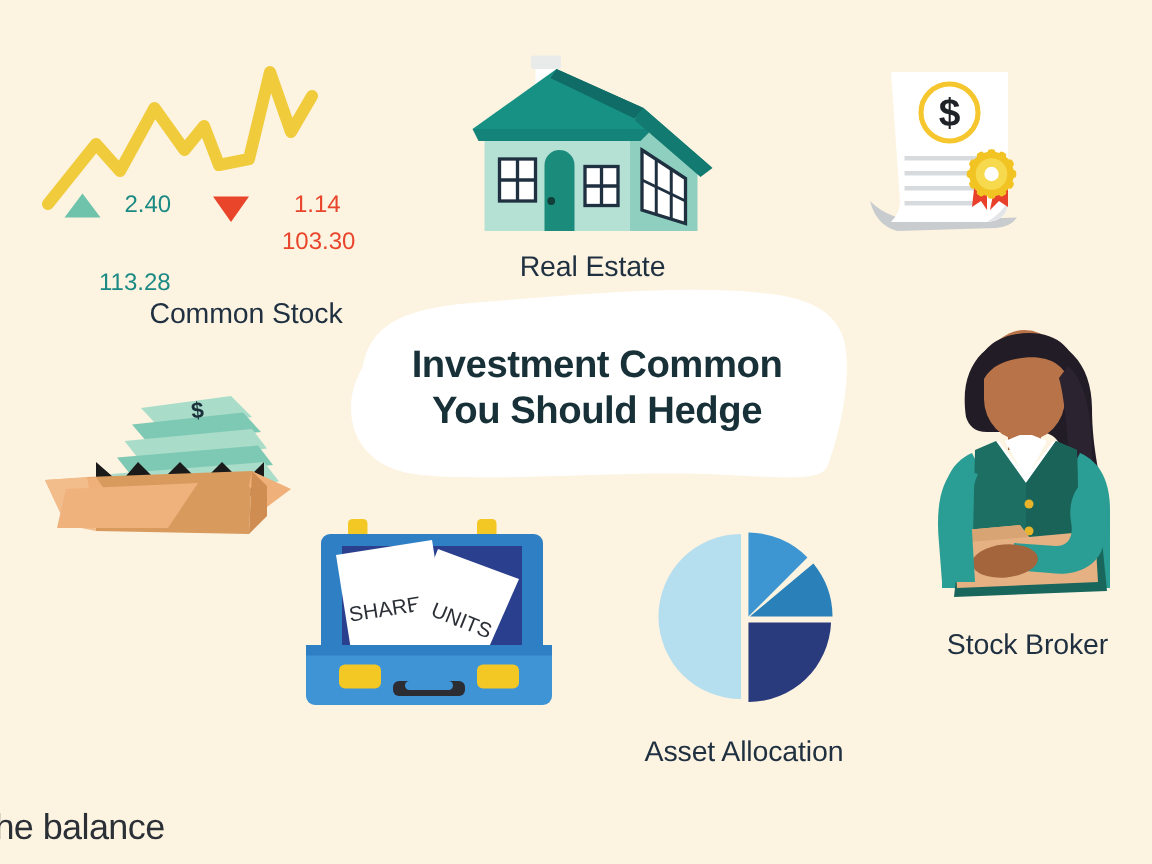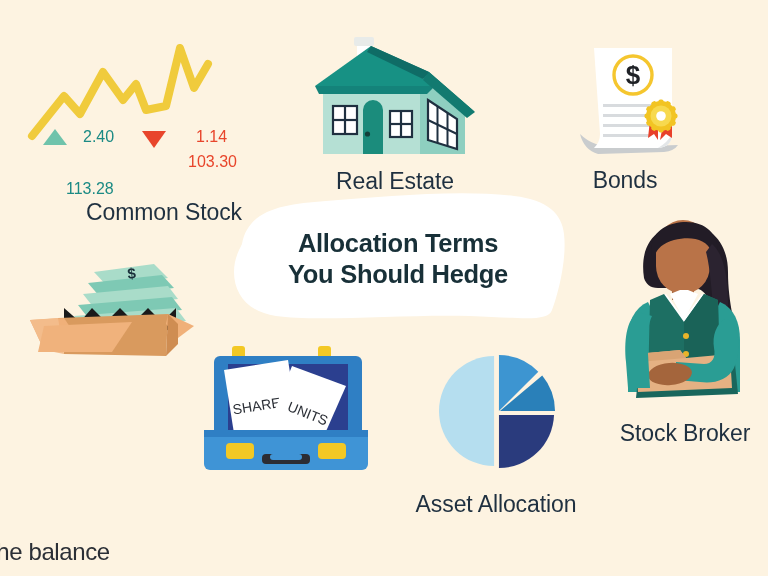--- a/index.html
+++ b/index.html
@@ -21,21 +21,21 @@
     height: 576px;
     background: #fdf3e1;
   }
   .node {
     position: absolute;
   }
   .label {
     position: absolute;
     text-align: center;
     color: #1f3040;
-    font-size: 23px;
+    font-size: 19px;
     font-family: "Liberation Sans", sans-serif;
     letter-spacing: -0.1px;
     white-space: nowrap;
     font-weight: 400;
   }
   .banner-title {
     position: absolute;
     text-align: center;
     color: #183038;
     font-weight: bold;
@@ -158,30 +158,29 @@
             <rect x="-16.5" y="-2.6" width="33" height="5.2" rx="2" transform="rotate(90)"></rect>
             <rect x="-16.5" y="-2.6" width="33" height="5.2" rx="2" transform="rotate(120)"></rect>
             <rect x="-16.5" y="-2.6" width="33" height="5.2" rx="2" transform="rotate(150)"></rect>
           </g>
         </g>
         <circle r="10.5" fill="#f7d94e"></circle>
         <circle r="4.8" fill="#ffffff"></circle>
       </g>
     </svg>
   </div>
-  <div class="label" style="left:545px; top:167px; width:160px;">Bonds</div>
 
   <div class="node" style="left:222px; top:186px;">
     <svg width="352" height="140" viewBox="0 0 352 140">
       <path d="M20,58 C26,24 60,18 104,15 C160,11 236,3 292,10 C326,14 340,28 342,48
                C345,74 336,108 330,124 C326,136 300,132 248,130
                C186,128 96,136 54,130 C26,126 12,108 12,86 C12,74 16,66 20,58 Z" fill="#ffffff"></path>
     </svg>
   </div>
-  <div class="banner-title" style="left:222px; top:228px; width:352px;">Allocation Terms</div>
+  <div class="banner-title" style="left:222px; top:228px; width:352px;">Investment Common</div>
   <div class="banner-title" style="left:222px; top:259px; width:352px;">You Should Hedge</div>
 
   <div class="node" style="left:28px; top:252px;">
     <svg width="168" height="110" viewBox="0 0 168 110">
 
       <g>
         <polygon points="66,20 126,12 140,26 80,35" fill="#a9dcc9"></polygon>
         <polygon points="60,31 134,23 146,36 72,45" fill="#7ec9b4"></polygon>
         <polygon points="55,42 140,34 150,47 66,56" fill="#a9dcc9"></polygon>
         <polygon points="50,53 144,45 154,58 61,67" fill="#7ec9b4"></polygon>

